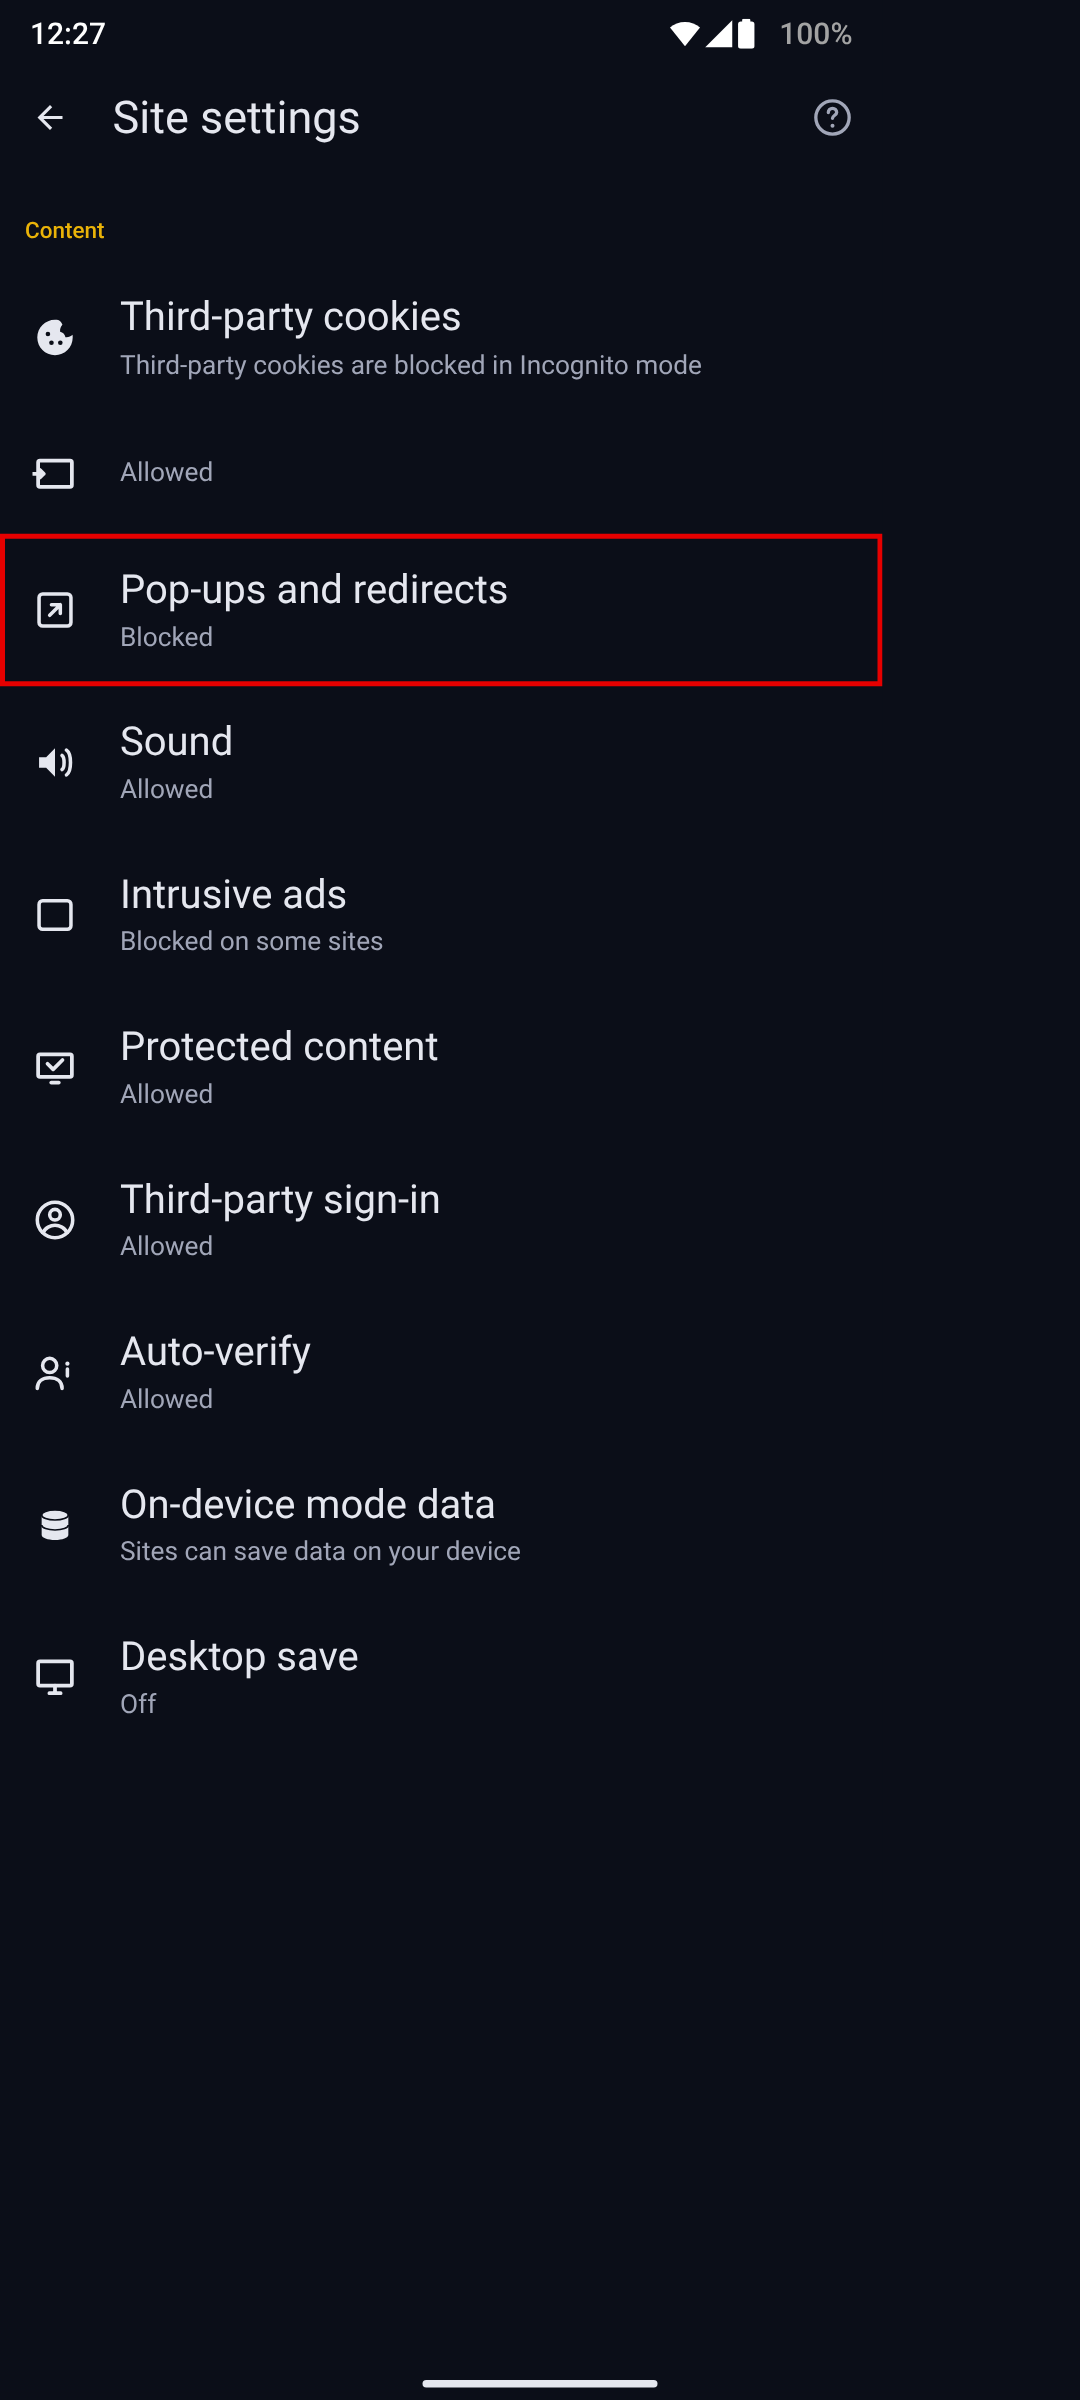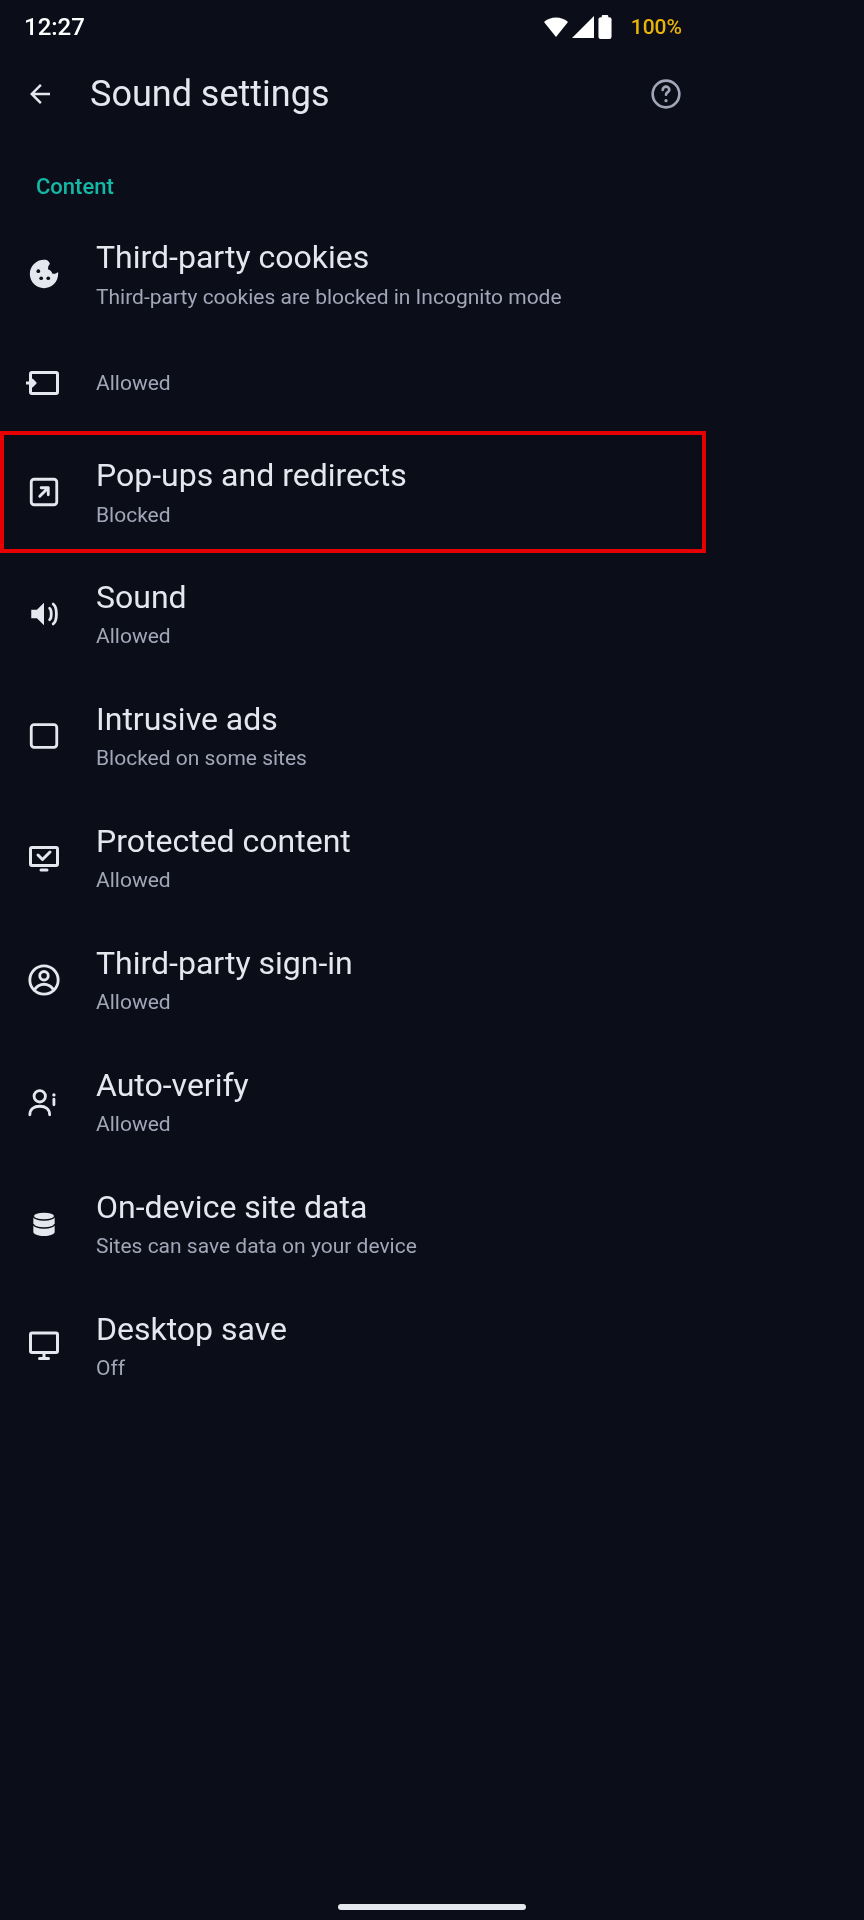--- a/index.html
+++ b/index.html
@@ -2,28 +2,28 @@
 <html><head>
 <meta charset="utf-8">
 <style>
   * { margin: 0; padding: 0; box-sizing: border-box; }
   html, body { width: 706px; height: 1568px; background: #0b0e18; color: #e5e7ef; font-family: Roboto, "Segoe UI", Arial, sans-serif; overflow: hidden; }
   
   .status-bar { height: 54px; display: flex; justify-content: space-between; align-items: center; padding: 16px 24px; }
   .status-time { font-size: 24px; font-weight: 500; color: #ffffff; }
   .status-right { display: flex; align-items: center; gap: 6px; }
   .status-icons { display: flex; align-items: center; gap: 4px; }
-  .battery-text { font-size: 21px; font-weight: 500; color: #eab308; margin-left: 13px; }
+  .battery-text { font-size: 24px; font-weight: 500; color: #a3a3a3; margin-left: 13px; }
   
   .header { display: flex; align-items: center; padding: 18px 18px 28px 18px; gap: 28px; }
   .back-btn { width: 44px; height: 44px; display: flex; align-items: center; justify-content: center; border-radius: 50%; cursor: pointer; }
   .page-title { font-size: 36px; font-weight: 400; color: #e5e7ef; flex: 1; }
   .help-btn { width: 44px; height: 44px; display: flex; align-items: center; justify-content: center; border-radius: 50%; cursor: pointer; }
   
-  .section-label { font-size: 22px; font-weight: 500; color: #14b8a6; padding: 30px 20px 14px 36px; }
+  .section-label { font-size: 18px; font-weight: 500; color: #eab308; padding: 30px 20px 14px 20px; }
   
   .setting-item { display: flex; align-items: center; padding: 24px 16px 24px 20px; gap: 28px; cursor: pointer; }
   .setting-icon { width: 48px; height: 48px; display: flex; align-items: center; justify-content: center; flex-shrink: 0; }
   .setting-text { flex: 1; display: flex; flex-direction: column; gap: 4px; }
   .setting-title { font-size: 32px; color: #e5e7ef; font-weight: 400; line-height: 1.3; }
   .setting-sub { font-size: 21px; color: #a1a6b8; font-weight: 400; line-height: 1.35; }
   
   .highlighted { outline: 4px solid #e60000; outline-offset: -4px; }
   
   .nav-bar { position: absolute; bottom: 10px; left: 0; right: 0; display: flex; justify-content: center; }
@@ -52,21 +52,21 @@
     <span class="battery-text">100%</span>
   </div>
 </div>
 
 <div class="header">
   <div class="back-btn">
     <svg width="30" height="30" viewBox="0 0 24 24">
         <path d="M20 11H7.83l5.59-5.59L12 4l-8 8 8 8 1.41-1.41L7.83 13H20z" fill="#e5e7ef"></path>
       </svg>
   </div>
-  <div class="page-title">Sound settings</div>
+  <div class="page-title">Site settings</div>
   <div class="help-btn">
     <svg width="32" height="32" viewBox="0 0 24 24">
         <circle cx="12" cy="12" r="10" fill="none" stroke="#a1a6b8" stroke-width="2"></circle>
         <path d="M9.5 9c0-1.4 1.1-2.5 2.5-2.5s2.5 1.1 2.5 2.5c0 1.5-2.5 1.8-2.5 3.5" fill="none" stroke="#a1a6b8" stroke-width="2" stroke-linecap="round"></path>
         <circle cx="12" cy="17" r="1.2" fill="#a1a6b8"></circle>
       </svg>
   </div>
 </div>
 
 <div class="section-label">Content</div>
@@ -183,21 +183,21 @@
   <div class="setting-icon">
     <svg width="32" height="32" viewBox="0 0 24 24">
         <ellipse cx="12" cy="6" rx="8" ry="3" fill="#e5e7ef"></ellipse>
         <path d="M4 6v6c0 1.7 3.6 3 8 3s8-1.3 8-3V6" fill="#e5e7ef"></path>
         <path d="M4 12v6c0 1.7 3.6 3 8 3s8-1.3 8-3v-6" fill="#e5e7ef"></path>
         <ellipse cx="12" cy="6" rx="8" ry="3" fill="none" stroke="#0b0e18" stroke-width="1"></ellipse>
         <path d="M4 12c0 1.7 3.6 3 8 3s8-1.3 8-3" fill="none" stroke="#0b0e18" stroke-width="1"></path>
       </svg>
   </div>
   <div class="setting-text">
-    <div class="setting-title">On-device site data</div>
+    <div class="setting-title">On-device mode data</div>
     <div class="setting-sub">Sites can save data on your device</div>
   </div>
 </div>
 
 <div class="setting-item">
   <div class="setting-icon">
     <svg width="36" height="36" viewBox="0 0 24 24">
         <rect x="3" y="4" width="18" height="13" rx="1" fill="none" stroke="#e5e7ef" stroke-width="2"></rect>
         <path d="M9 21h6 M12 17v4" stroke="#e5e7ef" stroke-width="2" stroke-linecap="round"></path>
       </svg>

